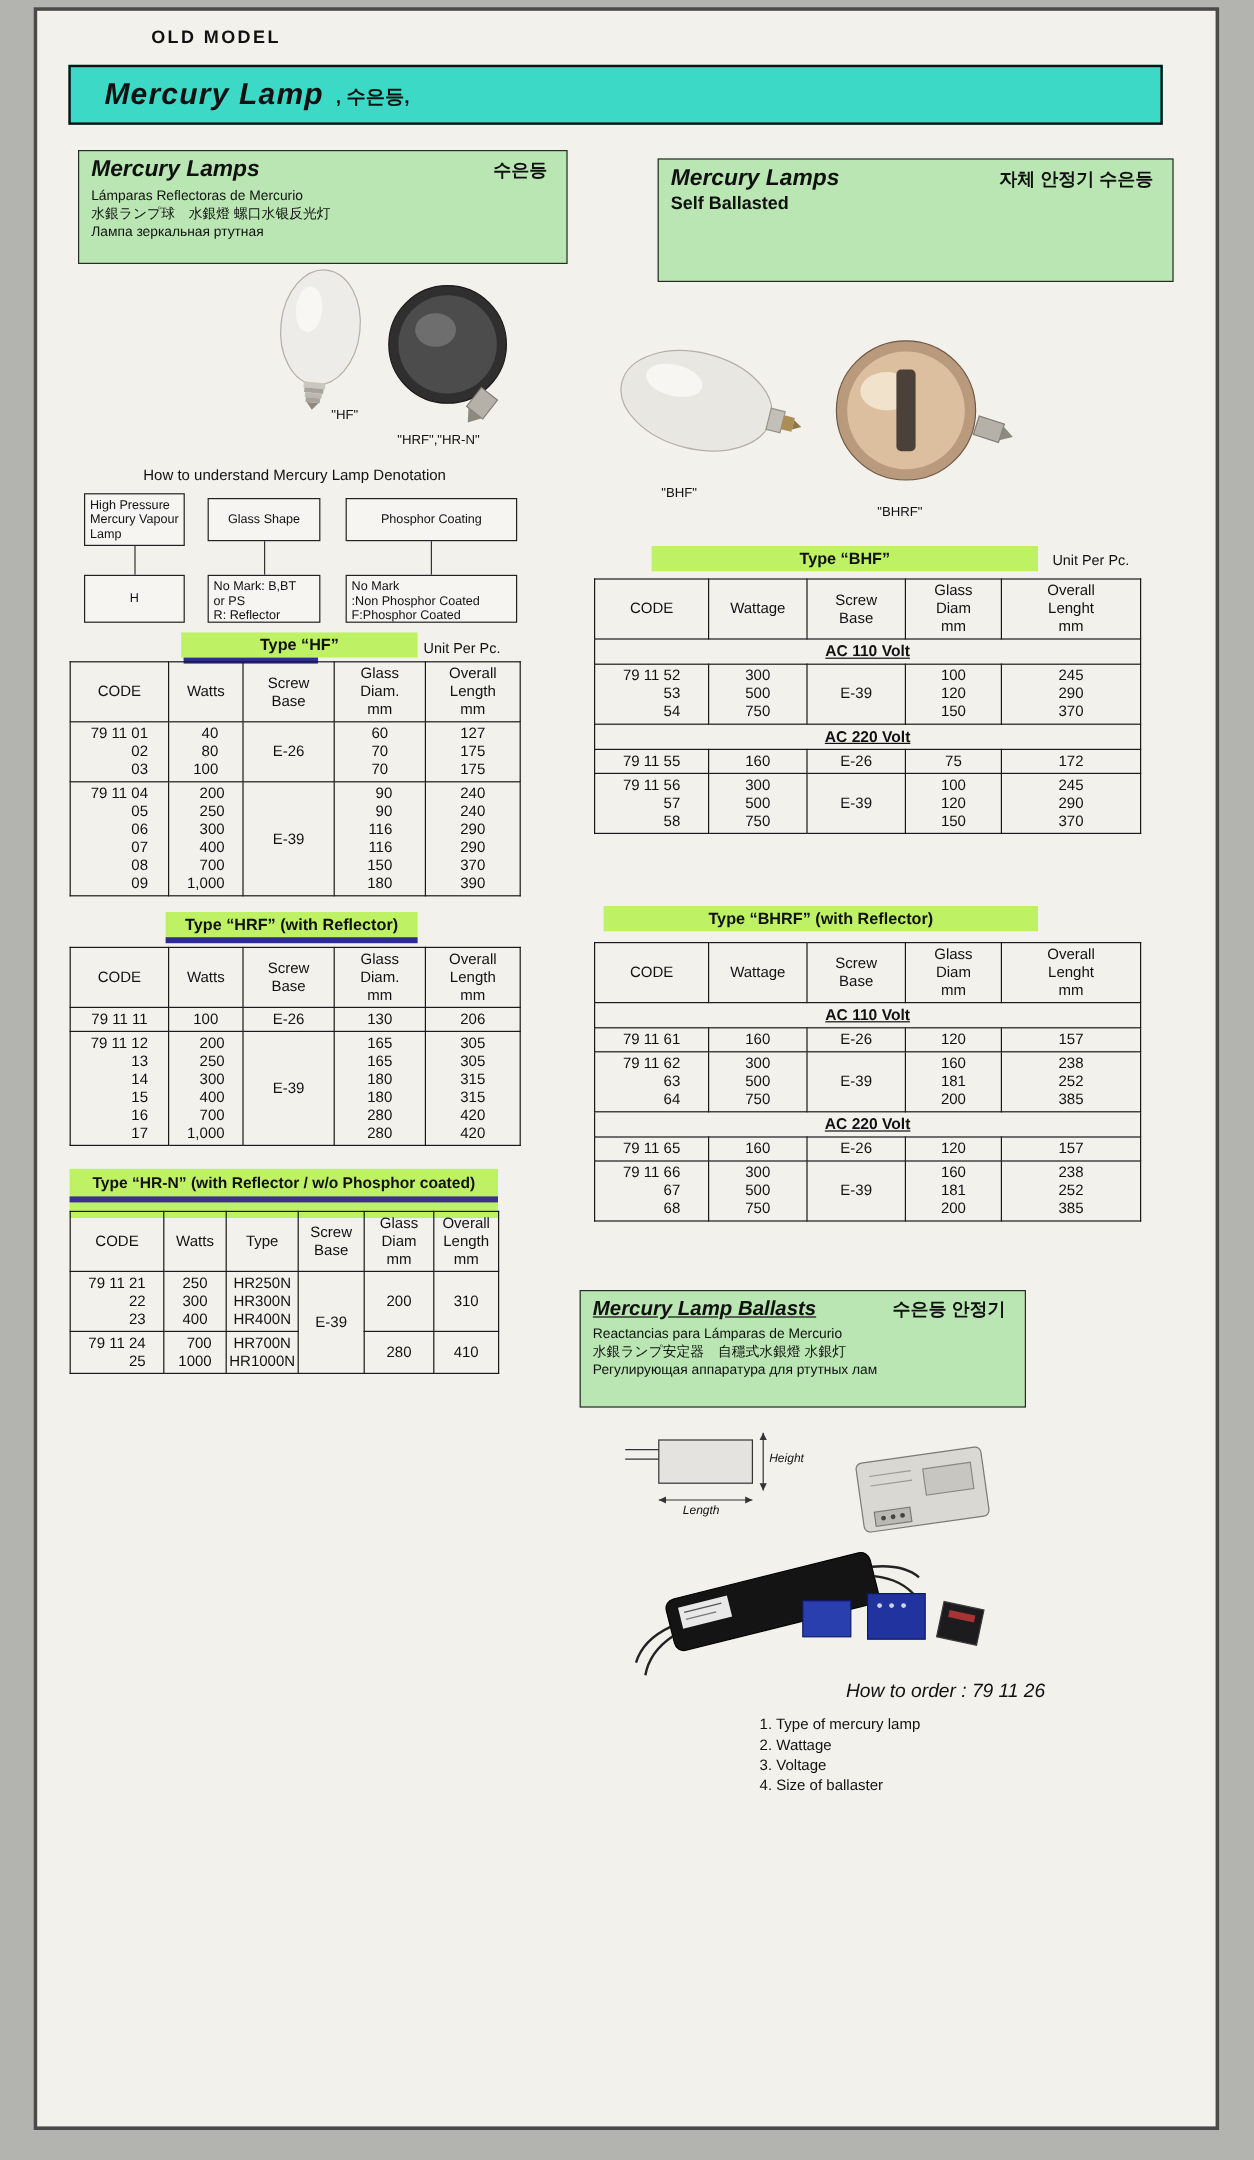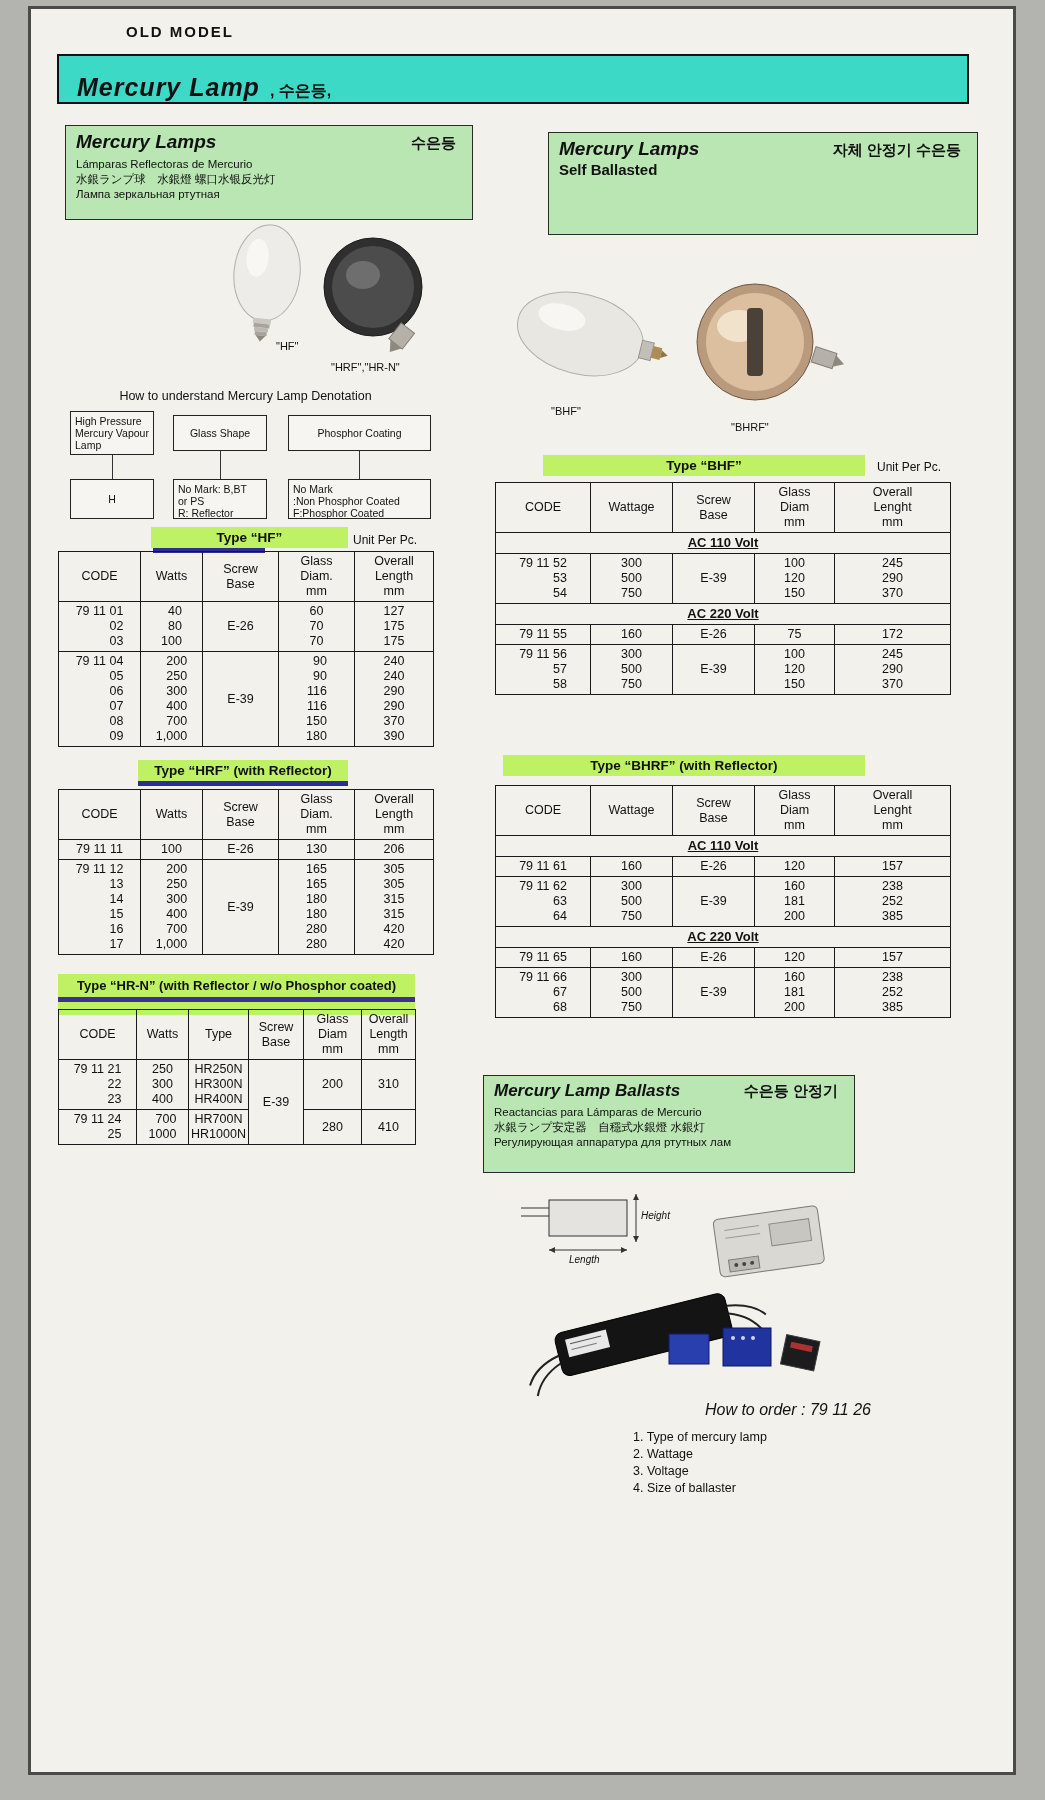--- a/index.html
+++ b/index.html
@@ -13,21 +13,21 @@
     position: absolute; left: 28px; top: 6px; width: 988px; height: 1769px;
     background: #f2f1ec; border: 3px solid #4a4a48;
   }
   .abs { position: absolute; }
   .prelines { white-space: pre-line; }
 
   .old-model { font-size: 15px; font-weight: bold; letter-spacing: 2px; }
 
   .banner {
     background: #3cd9c6; border: 2px solid #111;
-    display: flex; align-items: flex-end; padding-left: 18px;
+    display: flex; align-items: center; padding-left: 28px;
   }
   .banner-title { font-size: 25px; font-weight: bold; font-style: italic; letter-spacing: 1px; }
   .banner-suffix { font-size: 16px; font-weight: bold; margin-left: 10px; padding-top: 4px; }
 
   .gbox { background: #b9e6b2; border: 1px solid #2a2a2a; padding: 5px 10px; }
   .gtitle { display: flex; align-items: baseline; }
   .gmain { font-size: 19px; font-weight: bold; font-style: italic; }
   .gkor { font-size: 15px; font-weight: bold; margin-left: auto; padding-right: 6px; }
   .gsub { font-size: 15px; font-weight: bold; margin-top: 1px; }
   .glines { font-size: 11.5px; line-height: 15px; margin-top: 4px; }
@@ -502,21 +502,21 @@
               <td><span class="ci r">238
 252
 385</span></td>
             </tr>
           </tbody>
         </table>
       </div>
 
     <div class="abs gbox" style="left:452px; top:1066px; width:372px; height:98px;">
       <div class="gtitle">
-        <span class="gmain" style="font-size:17px;">Mercury Lamp Ballasts</span>
+        <span class="gmain" style="font-size:17px;text-decoration:underline;">Mercury Lamp Ballasts</span>
         <span class="gkor">수은등 안정기</span>
       </div>
       <div class="glines prelines">Reactancias para Lámparas de Mercurio
 水銀ランプ安定器　自穩式水銀燈 水銀灯
 Регулирующая аппаратура для ртутных лам</div>
     </div>
 
     <div class="abs" style="left:440px; top:1175px; width:440px; height:220px;">
       <svg width="440" height="220" viewBox="0 0 440 220">
         <g stroke="#333" fill="none">

